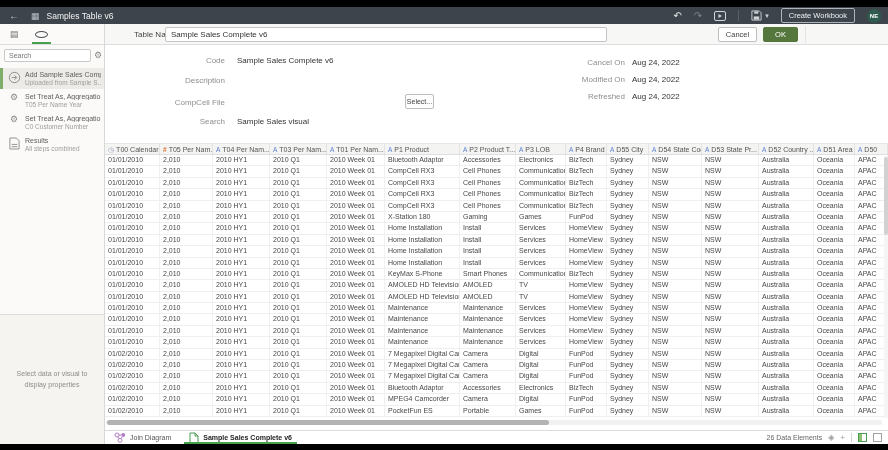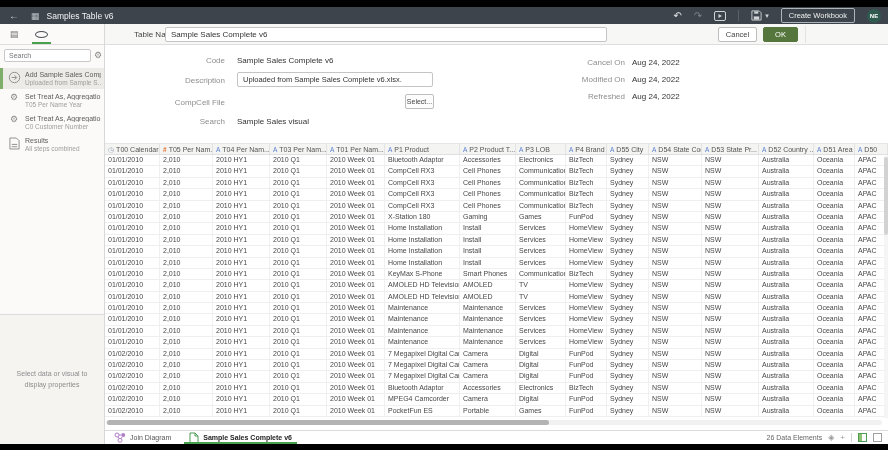--- a/index.html
+++ b/index.html
@@ -205,21 +205,20 @@
         </div>
       </div>
     <div class="props">Select data or visual to display properties</div>
   </div>
 
   <div class="form">
     <span class="flabel" style="left:0;top:11px;">Code</span>
     <span class="fvalue" style="left:132px;top:11px;">Sample Sales Complete v6</span>
 
     <span class="flabel" style="left:0;top:31px;">Description</span>
-    <input class="finput" style="left: 132px; top: 27px; width: 196px;" type="text" value="Uploaded from Sample Sales Complete v6.xlsx.">
 
     <span class="flabel" style="left:0;top:53px;">CompCell File</span>
     <button class="fselect" style="left:300px;top:49px;width:29px;">Select...</button>
 
     <span class="flabel" style="left:0;top:72px;">Search</span>
     <span class="fvalue" style="left:132px;top:72px;">Sample Sales visual</span>
 
     <span class="flabel" style="left:400px;top:13px;">Cancel On</span>
     <span class="fvalue" style="left:527px;top:13px;">Aug 24, 2022</span>
     <span class="flabel" style="left:400px;top:30px;">Modified On</span>

